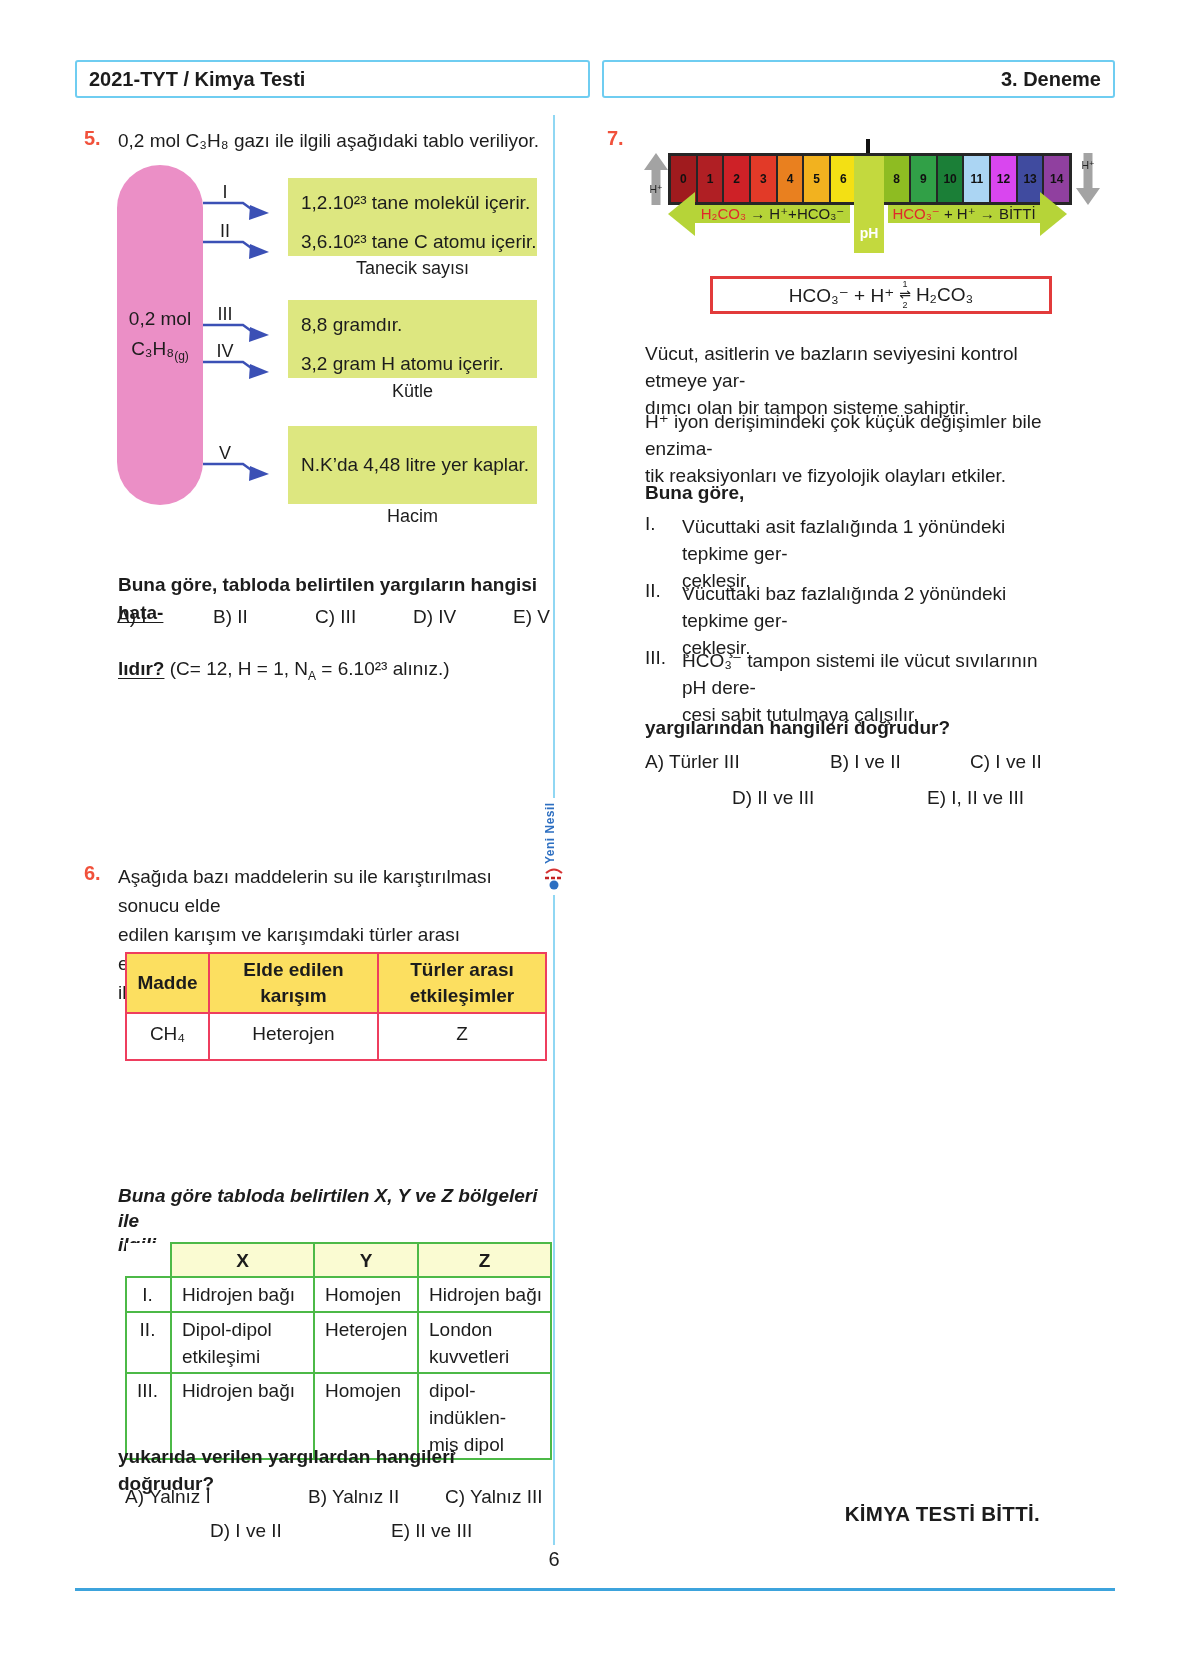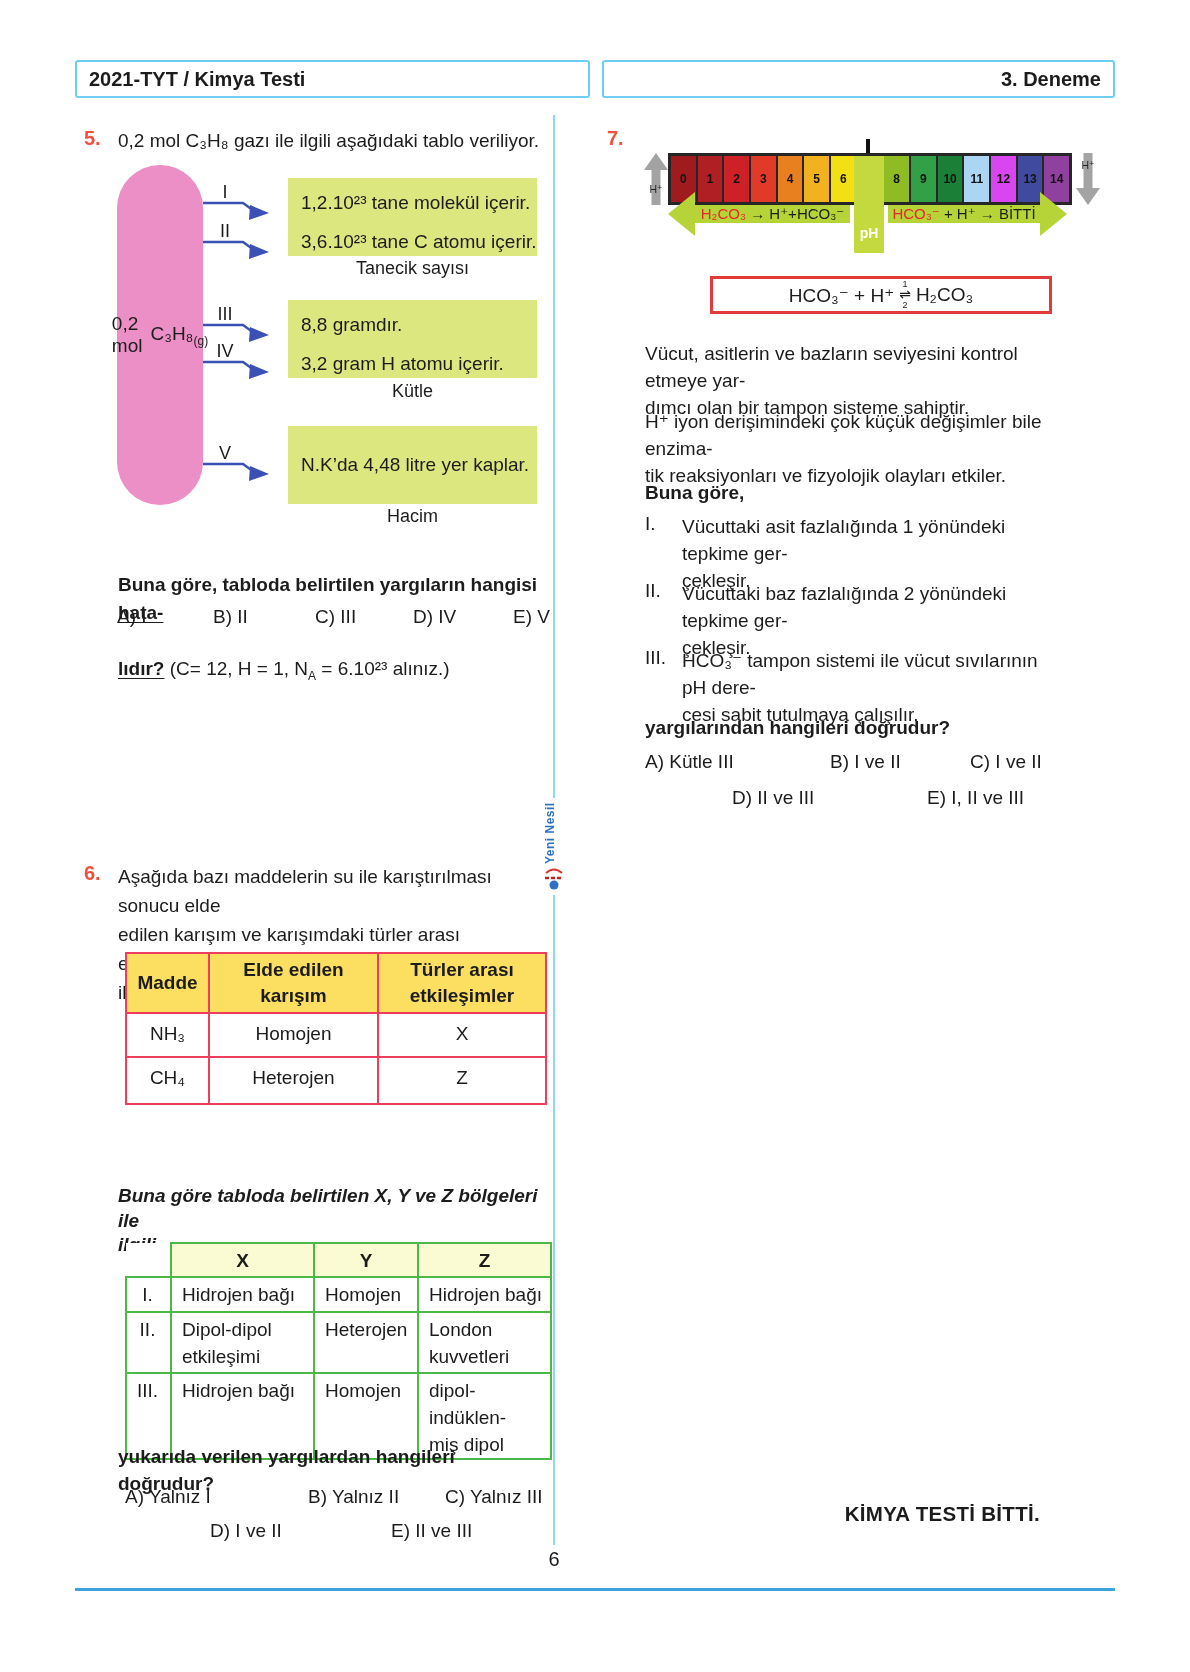--- a/index.html
+++ b/index.html
@@ -22,21 +22,21 @@
              transform:rotate(180deg);font-size:12px;font-weight:bold;color:#2d6fc1;letter-spacing:.5px;}
   .brand-ico{position:absolute;left:542px;top:864px;}
   
   .qnum{position:absolute;font-size:20px;font-weight:bold;color:#f1513b;}
   .stem{position:absolute;font-size:19px;line-height:27px;white-space:pre-line;}
   .boldtxt{font-weight:bold;}
   .u{text-decoration:underline;text-underline-offset:3px;}
   sub{font-size:12px;}
   
   .capsule{position:absolute;left:117px;top:165px;width:86px;height:340px;background:#eb8fc6;
-           border-radius:43px;display:flex;flex-direction:row;align-items:center;justify-content:center;gap:8px;font-size:19px;}
+           border-radius:43px;display:flex;flex-direction:column;align-items:center;justify-content:center;gap:8px;font-size:19px;}
   .ybox{position:absolute;left:288px;width:249px;height:78px;background:#dde780;font-size:19px;box-sizing:border-box;padding:5px 0 0 13px;}
   .ybox .bl{height:39px;display:flex;align-items:center;}
   .ybox.center1{display:flex;align-items:center;padding-top:0;}
   .ycap{position:absolute;left:288px;width:249px;text-align:center;font-size:18px;}
   .q5num{position:absolute;left:203px;width:44px;text-align:center;font-size:18px;}
   .q5arr{position:absolute;left:203px;}
   .q5opts span{position:absolute;font-size:19px;white-space:nowrap;}
   .optrow span{position:absolute;font-size:19px;white-space:nowrap;}
   
   table{border-collapse:collapse;position:absolute;table-layout:fixed;}
@@ -164,25 +164,20 @@
         <col style="width:168px;">
       </colgroup>
     <tbody>
         <tr style="height:60px;">
       <td class="hd">Madde</td>
       <td class="hd">Elde edilen
 karışım</td>
       <td class="hd">Türler arası
 etkileşimler</td>
     </tr>
-    <tr style="height:44px;">
-      <td>NH₃</td>
-      <td>Homojen</td>
-      <td>X</td>
-    </tr>
     <tr style="height:47px;">
       <td>CH₄</td>
       <td>Heterojen</td>
       <td>Z</td>
     </tr>
   </tbody>
     </table>
 
   <div class="stem boldtxt" style="left:118px;top:1184px;width:434px;line-height:24.5px;font-style:italic;">Buna göre tabloda belirtilen X, Y ve Z bölgeleri ile
 ilgili,</div>
@@ -306,21 +301,21 @@
   </div>
   <div class="q7item" style="top:647px;">
     <span class="rn">III.</span>
     <span class="tx">HCO₃⁻ tampon sistemi ile vücut sıvılarının pH dere-
 cesi sabit tutulmaya çalışılır.</span>
   </div>
 
   <div class="stem boldtxt" style="left:645px;top:714px;width:412px;">yargılarından hangileri doğrudur?</div>
 
   <div class="optrow abs" style="left:645px;top:751px;width:412px;height:26px;">
-    <span style="left:0;">A) Kütle III</span>
+    <span style="left:0;">A) Türler III</span>
     <span style="left:185px;">B)  I ve II</span>
     <span style="left:325px;">C)  I ve II</span>
   </div>
   <div class="optrow abs" style="left:645px;top:787px;width:412px;height:26px;">
     <span style="left:87px;">D)  II ve III</span>
     <span style="left:282px;">E) I, II ve III</span>
   </div>
 
   <div class="brand-txt">Yeni Nesil</div>
   <svg class="brand-ico" width="24" height="28" viewBox="0 0 24 28">

